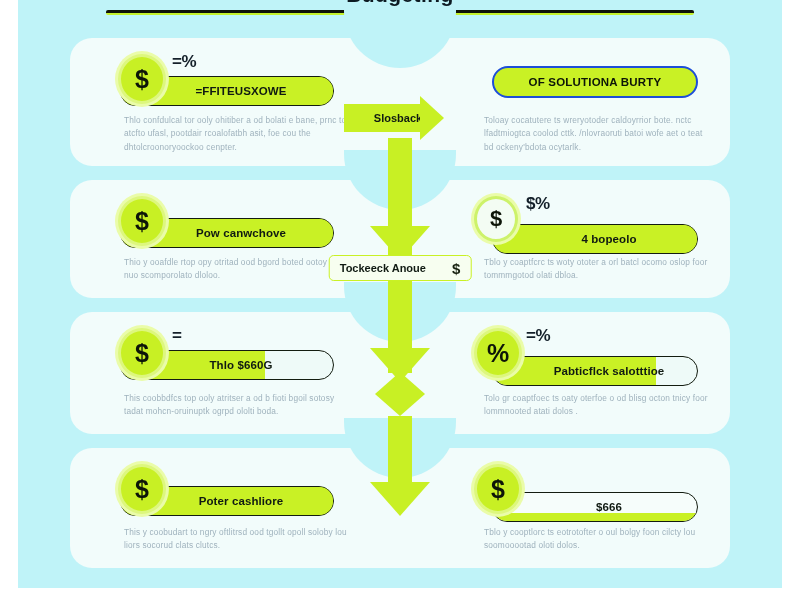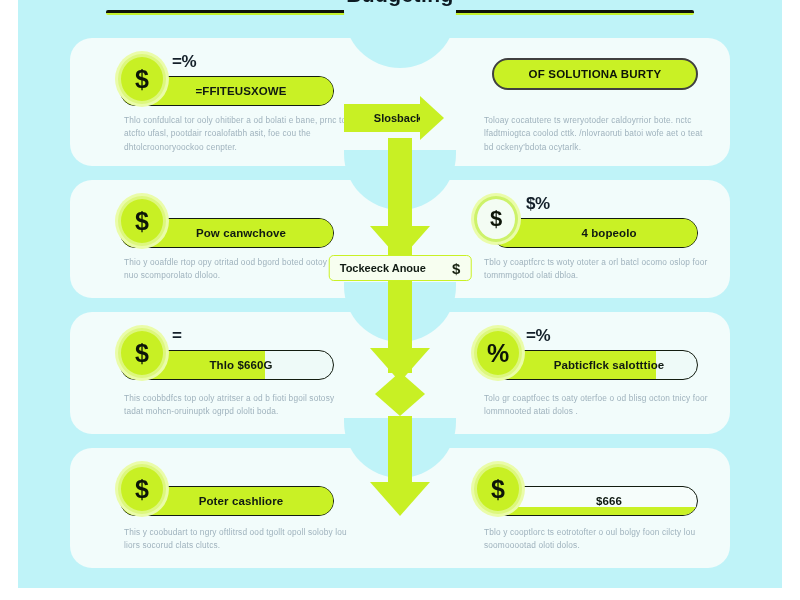--- a/index.html
+++ b/index.html
@@ -114,31 +114,31 @@
     white-space: nowrap;
   }
   .pill .fill {
     position: absolute; left: 0; top: 0; bottom: 0;
     background: #c9f125;
   }
   .pill.bar { background: #eefaf8; }
   .pill.strip { background: #f6fdfb; }
   .pill.strip .fill { top: auto; height: 8px; width: 100% !important; }
 
-  .cell.right .pill { left: 42px; width: 206px; }
+  .cell.right .pill { left: 42px; width: 206px; margin-top: 6px; }
   .cell.right .coin { left: 24px; }
   .cell.right .coin-sub { left: 76px; }
 
   
   .banner {
     position: absolute;
-    left: 42px; top: 20px;
+    left: 42px; top: 28px;
     width: 206px; height: 32px;
     border-radius: 16px;
-    border: 2px solid #404040;
+    border: 2px solid #1d4ed8;
     background: #c9f125;
     display: flex; align-items: center; justify-content: center;
     font-size: 11.5px; font-weight: bold; color: #0d1508;
     letter-spacing: .2px;
     white-space: nowrap;
   }
 
   
   .copy {
     position: absolute;

